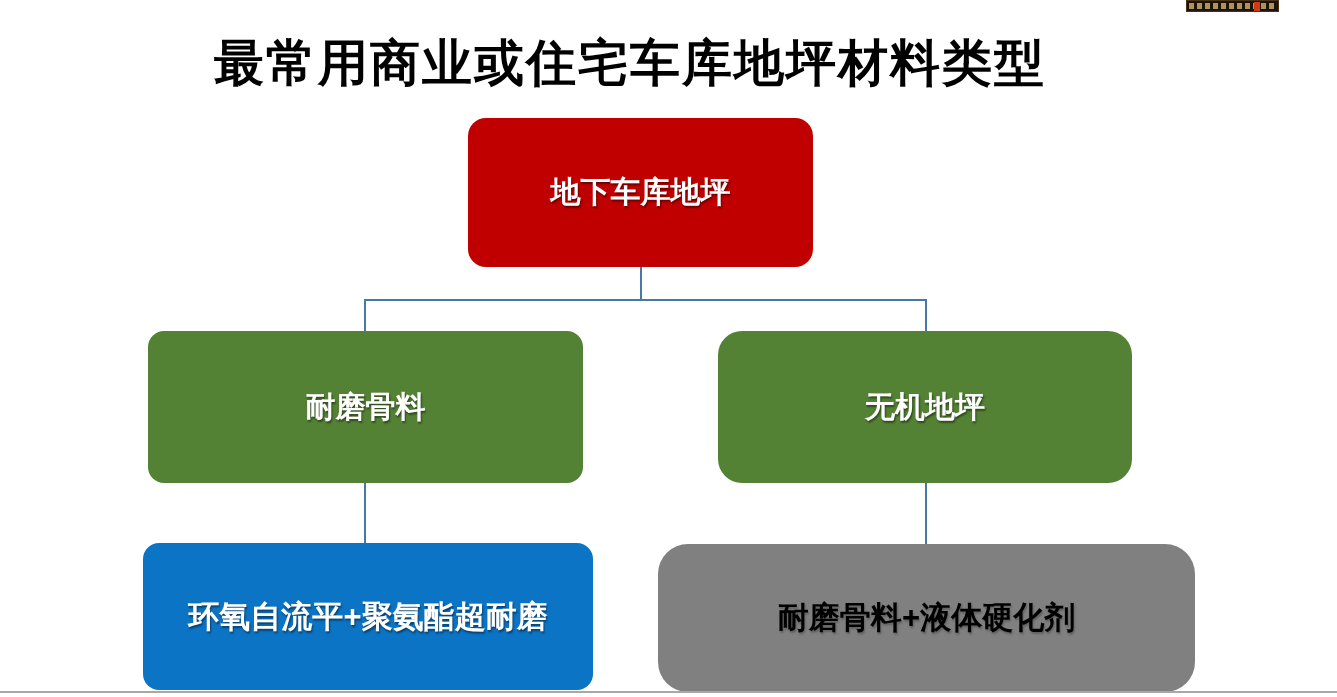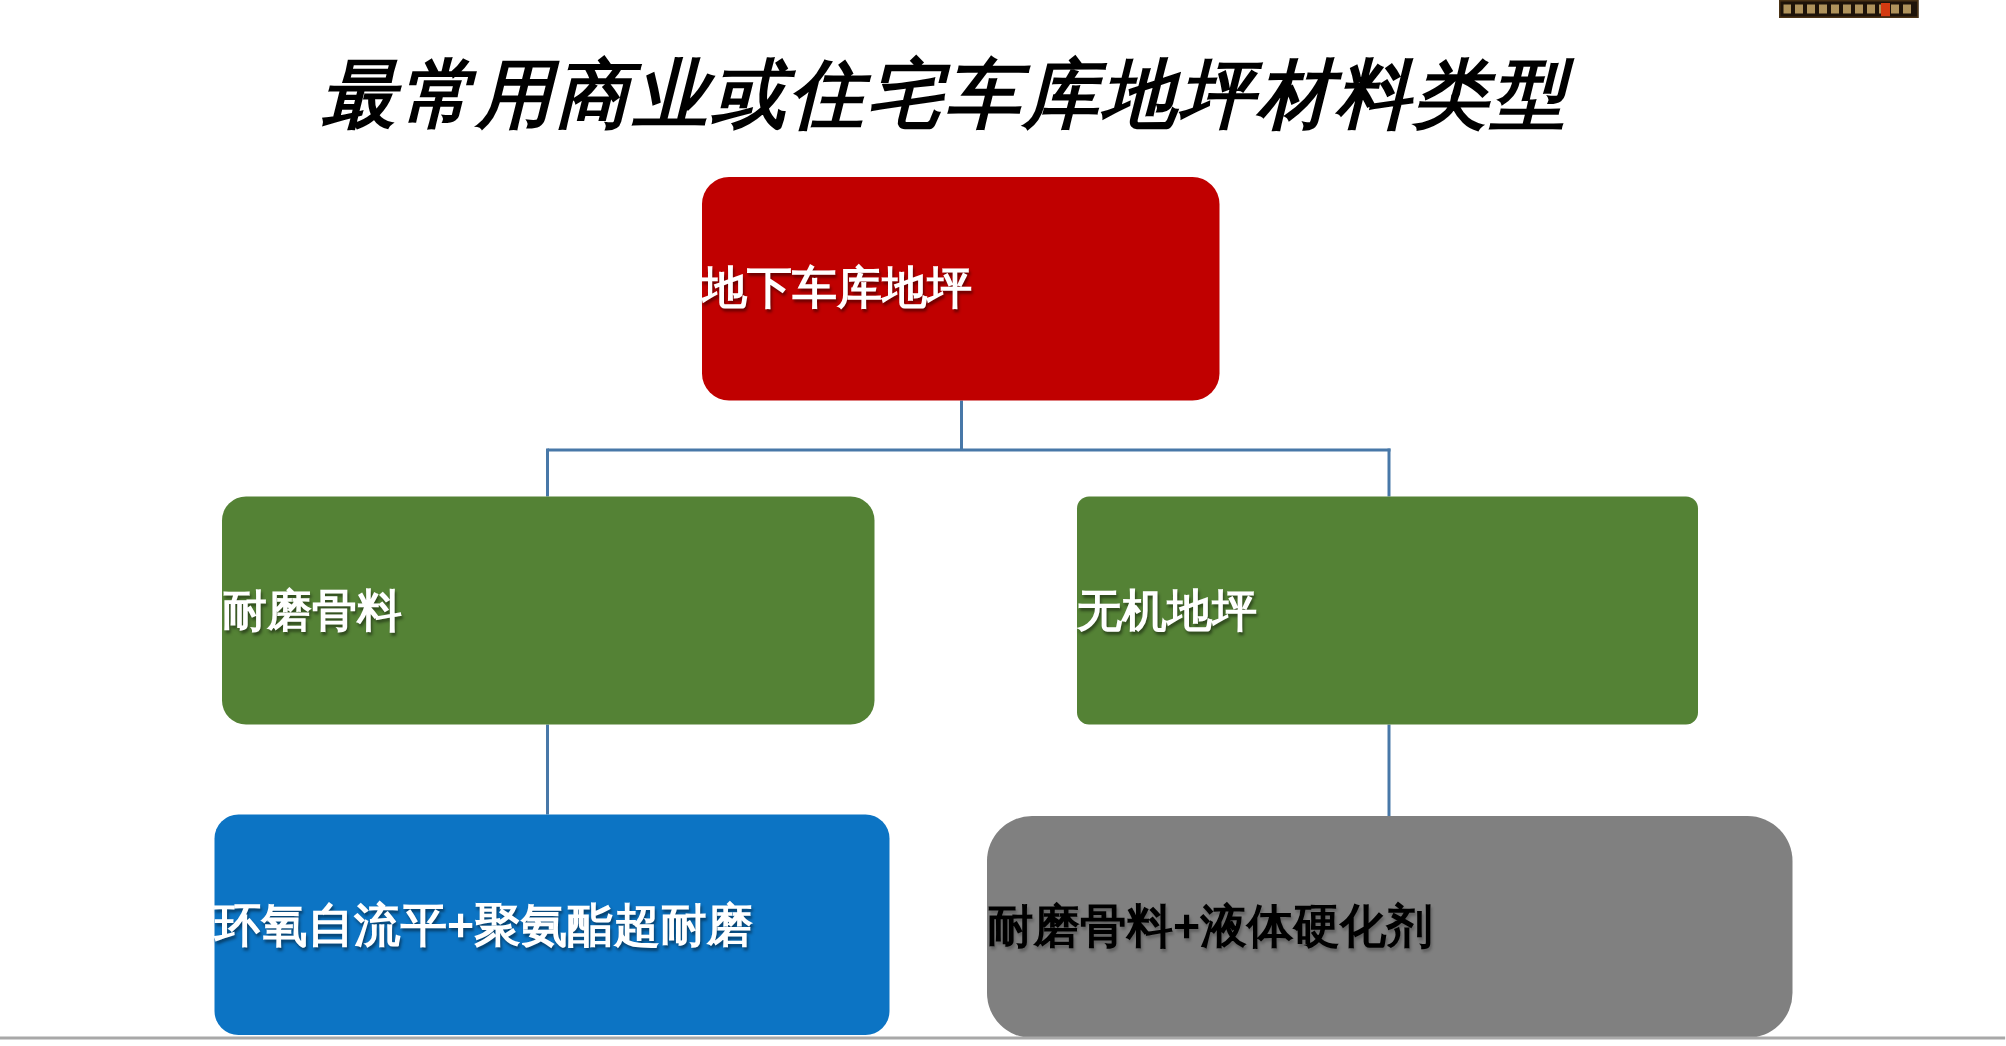--- a/index.html
+++ b/index.html
@@ -17,31 +17,31 @@
     left: 0px;
     top: 30px;
     width: 1260px;
     margin: 0;
     text-align: center;
     font-size: 50px;
     font-weight: 900;
     letter-spacing: 2px;
     color: #000000;
     white-space: nowrap;
-    font-style: italic;
   }
 
   .node {
     position: absolute;
     display: flex;
     align-items: center;
-    justify-content: flex-start;
+    justify-content: center;
     text-align: center;
     border-radius: 18px;
     box-sizing: border-box;
+    font-family: Liberation Mono, monospace;
   }
   .node .label {
     font-weight: bold;
     white-space: nowrap;
   }
 
   .node-root {
     left: 468px; top: 118px; width: 345px; height: 149px;
     background: #C00000;
   }
@@ -49,21 +49,21 @@
     color: #ffffff; font-size: 30px;
     text-shadow: 1px 2px 2px rgba(0,0,0,0.45);
   }
 
   .node-organic {
     left: 148px; top: 331px; width: 435px; height: 152px;
     background: #548235; border-radius: 16px;
   }
   .node-inorganic {
     left: 718px; top: 331px; width: 414px; height: 152px;
-    background: #548235; border-radius: 8px;
+    background: #548235; border-radius: 24px;
   }
   .node-organic .label, .node-inorganic .label {
     color: #ffffff; font-size: 30px;
     text-shadow: 1px 2px 2px rgba(0,0,0,0.45);
   }
 
   .node-epoxy {
     left: 143px; top: 543px; width: 450px; height: 147px;
     background: #0C74C4; border-radius: 16px;
   }

